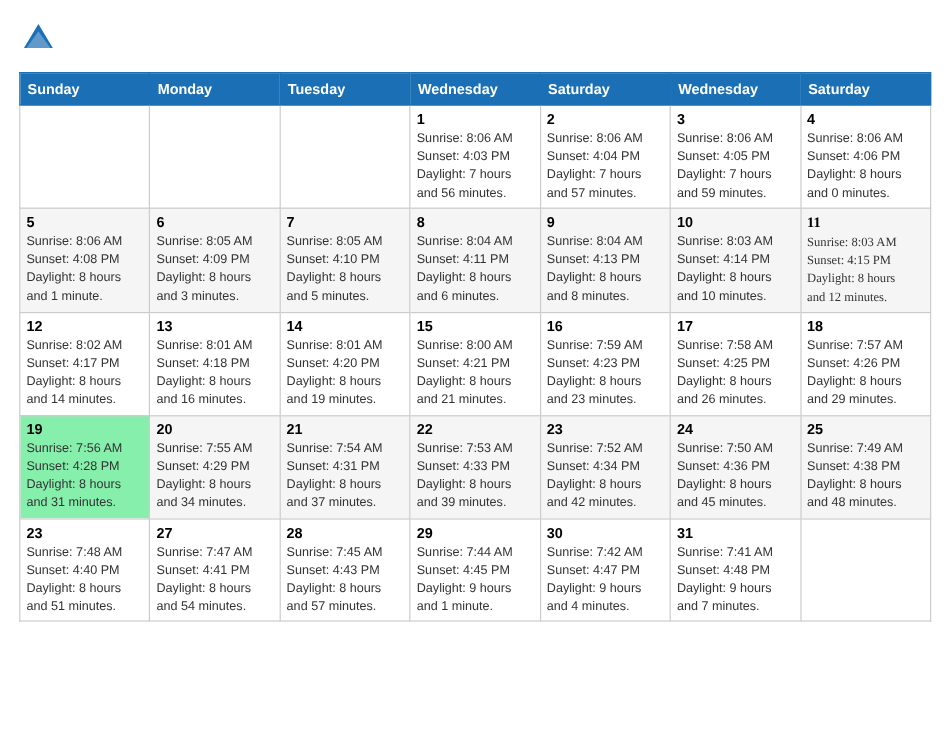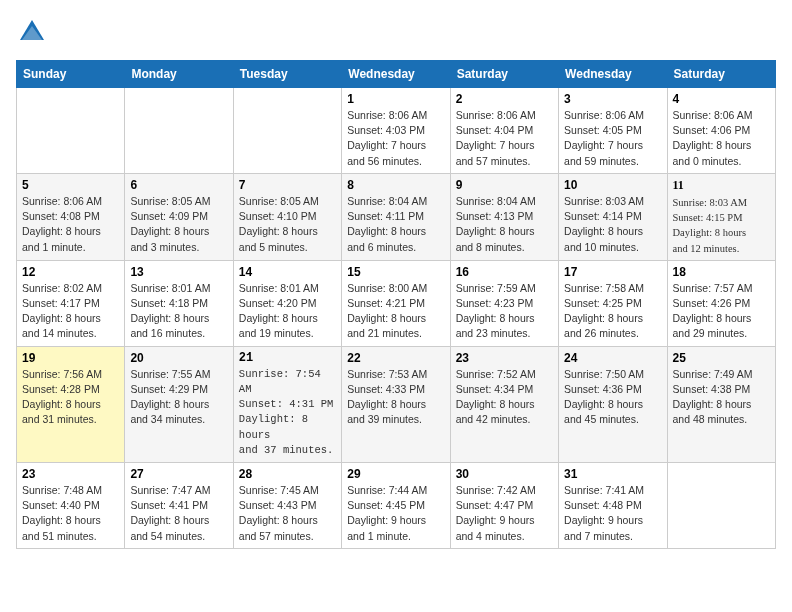--- a/index.html
+++ b/index.html
@@ -199,29 +199,29 @@
         <td>
           <span class="day-number">17</span>
           <div class="day-info">Sunrise: 7:58 AM<br>Sunset: 4:25 PM<br>Daylight: 8 hours<br>and 26 minutes.</div>
         </td>
         <td>
           <span class="day-number">18</span>
           <div class="day-info">Sunrise: 7:57 AM<br>Sunset: 4:26 PM<br>Daylight: 8 hours<br>and 29 minutes.</div>
         </td>
       </tr>
       <tr>
-        <td style="background: #fef9c3; margin-left: 26px;">
+        <td style="background: #86efac; margin-left: 26px;">
           <span class="day-number">19</span>
           <div class="day-info">Sunrise: 7:56 AM<br>Sunset: 4:28 PM<br>Daylight: 8 hours<br>and 31 minutes.</div>
         </td>
         <td style="background: rgb(245, 245, 245); margin-top: 40px;">
           <span class="day-number">20</span>
           <div class="day-info">Sunrise: 7:55 AM<br>Sunset: 4:29 PM<br>Daylight: 8 hours<br>and 34 minutes.</div>
         </td>
-        <td style="background: rgb(245, 245, 245); font-family: Liberation Mono, monospace;">
+        <td style="background: rgb(245, 245, 245);">
           <span class="day-number">21</span>
           <div class="day-info">Sunrise: 7:54 AM<br>Sunset: 4:31 PM<br>Daylight: 8 hours<br>and 37 minutes.</div>
         </td>
         <td style="background: rgb(245, 245, 245);">
           <span class="day-number">22</span>
           <div class="day-info">Sunrise: 7:53 AM<br>Sunset: 4:33 PM<br>Daylight: 8 hours<br>and 39 minutes.</div>
         </td>
         <td style="background: rgb(245, 245, 245);">
           <span class="day-number">23</span>
           <div class="day-info">Sunrise: 7:52 AM<br>Sunset: 4:34 PM<br>Daylight: 8 hours<br>and 42 minutes.</div>

